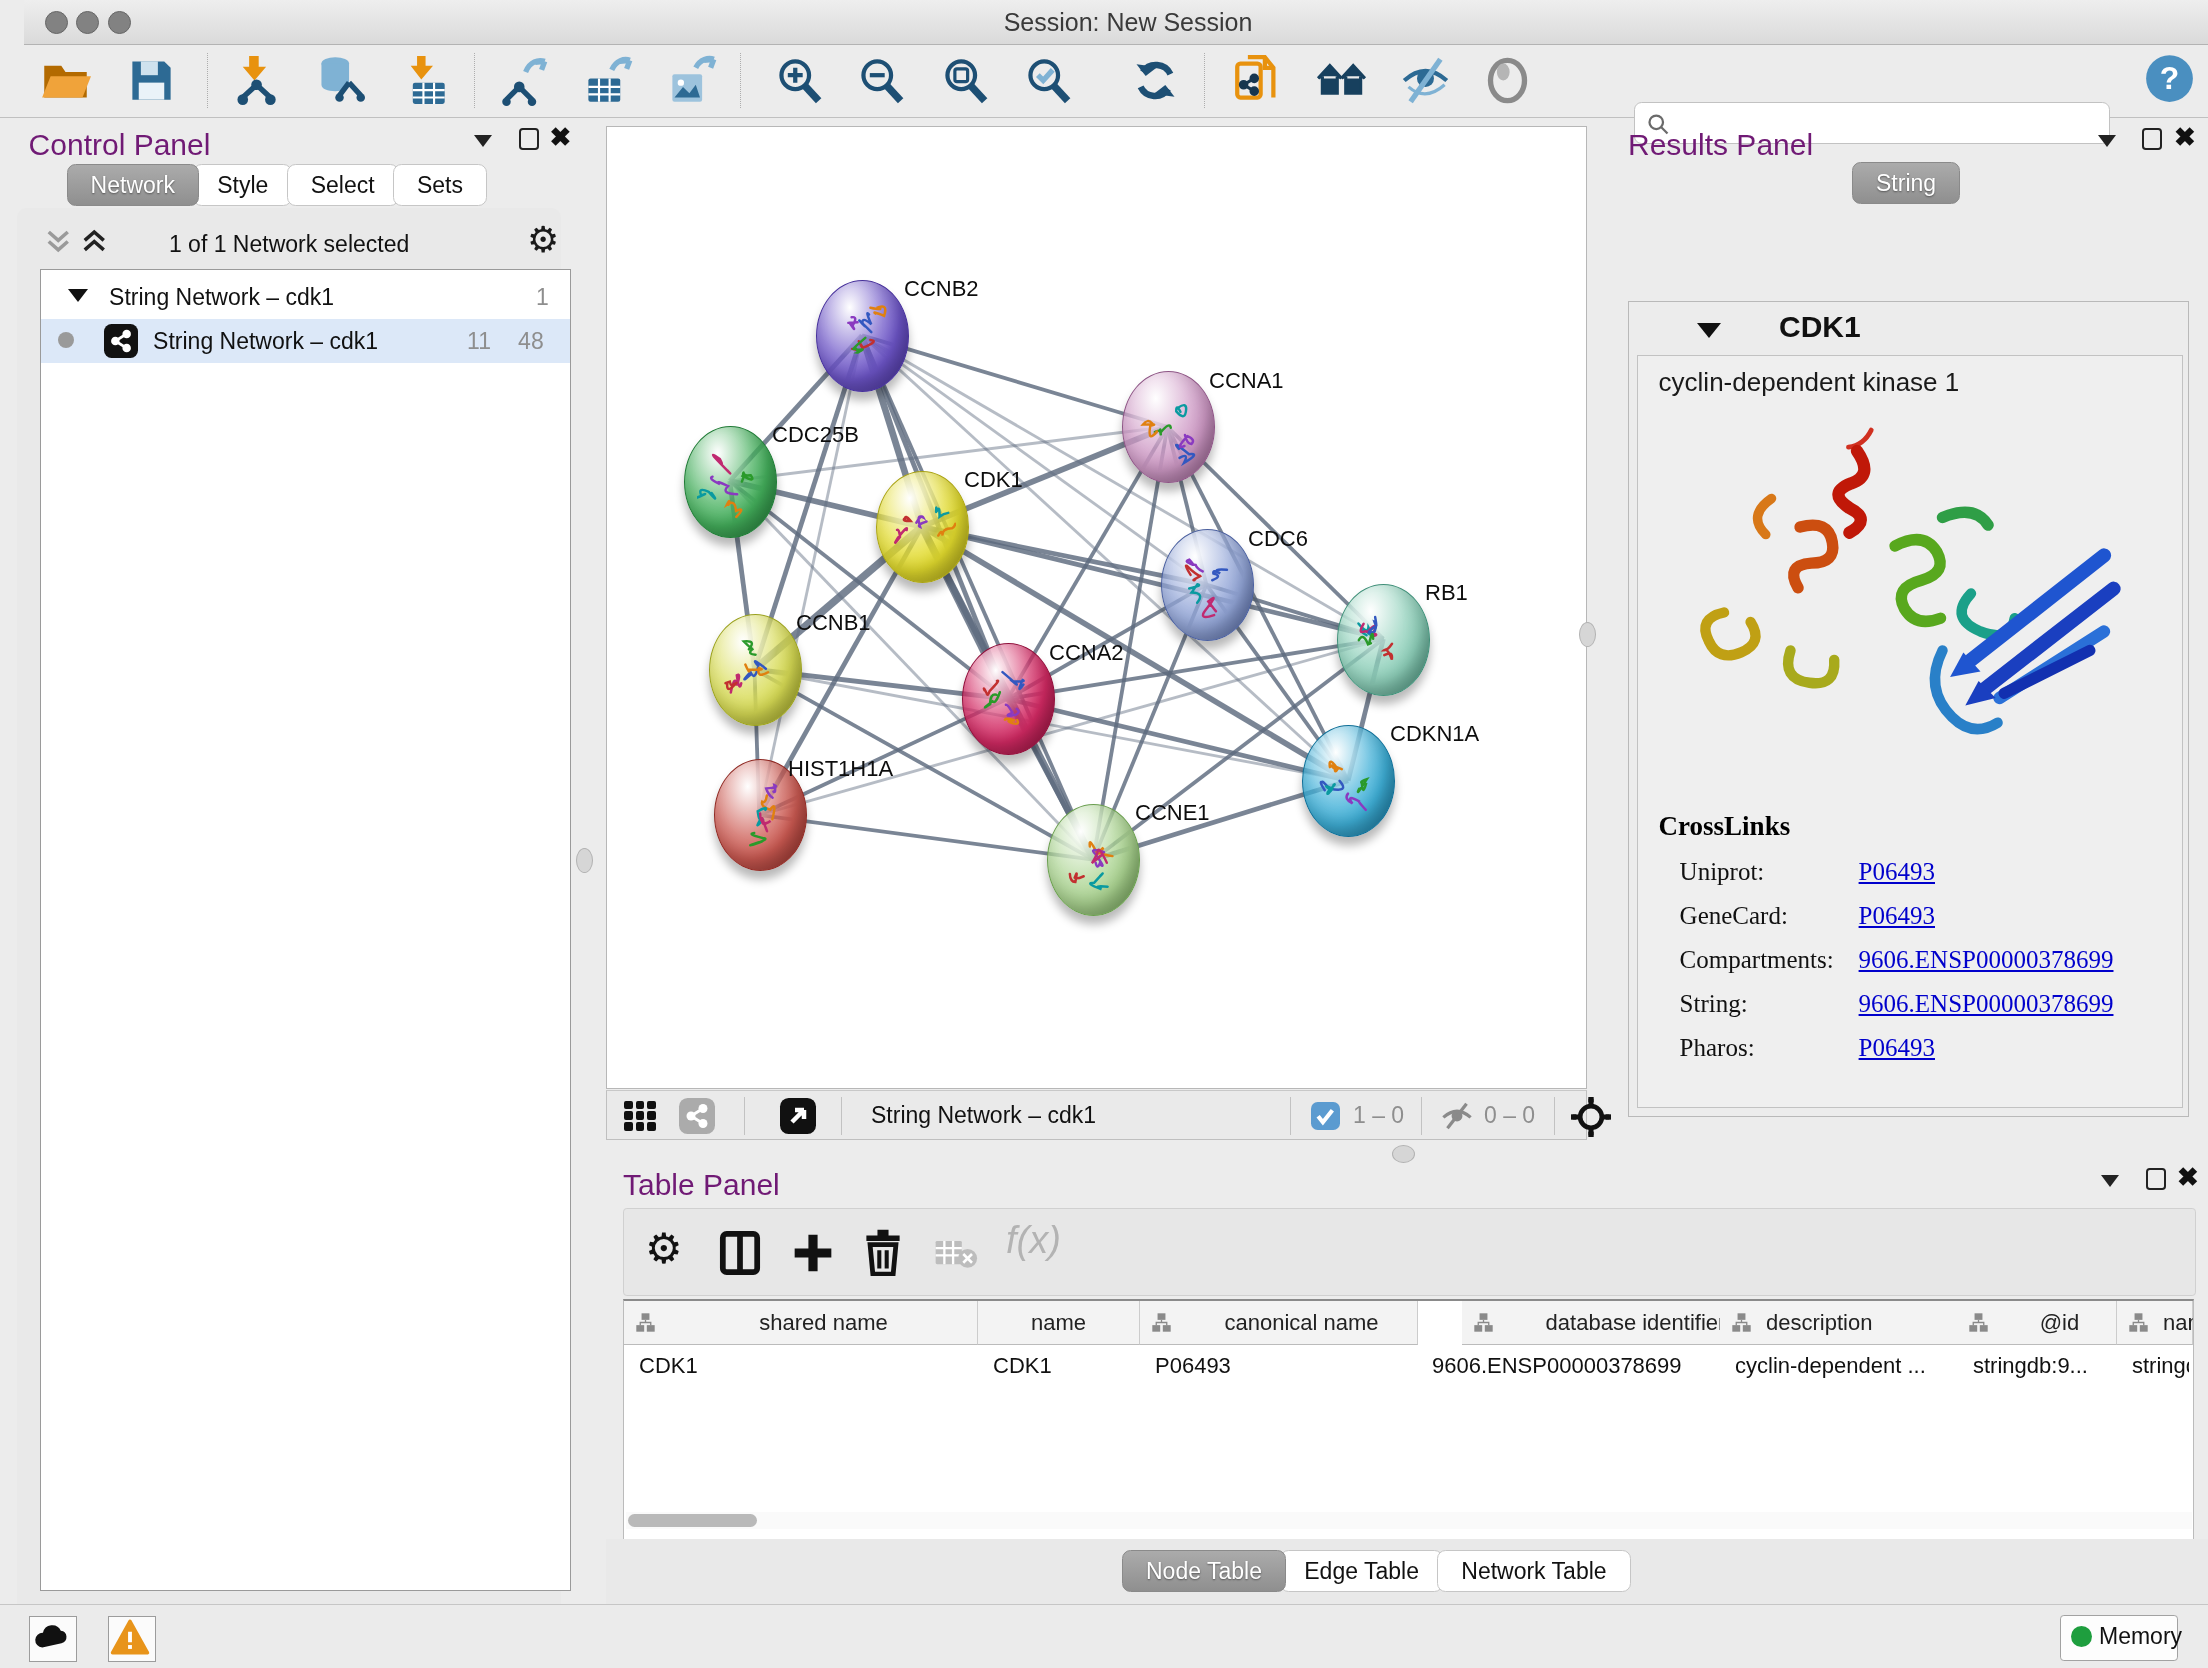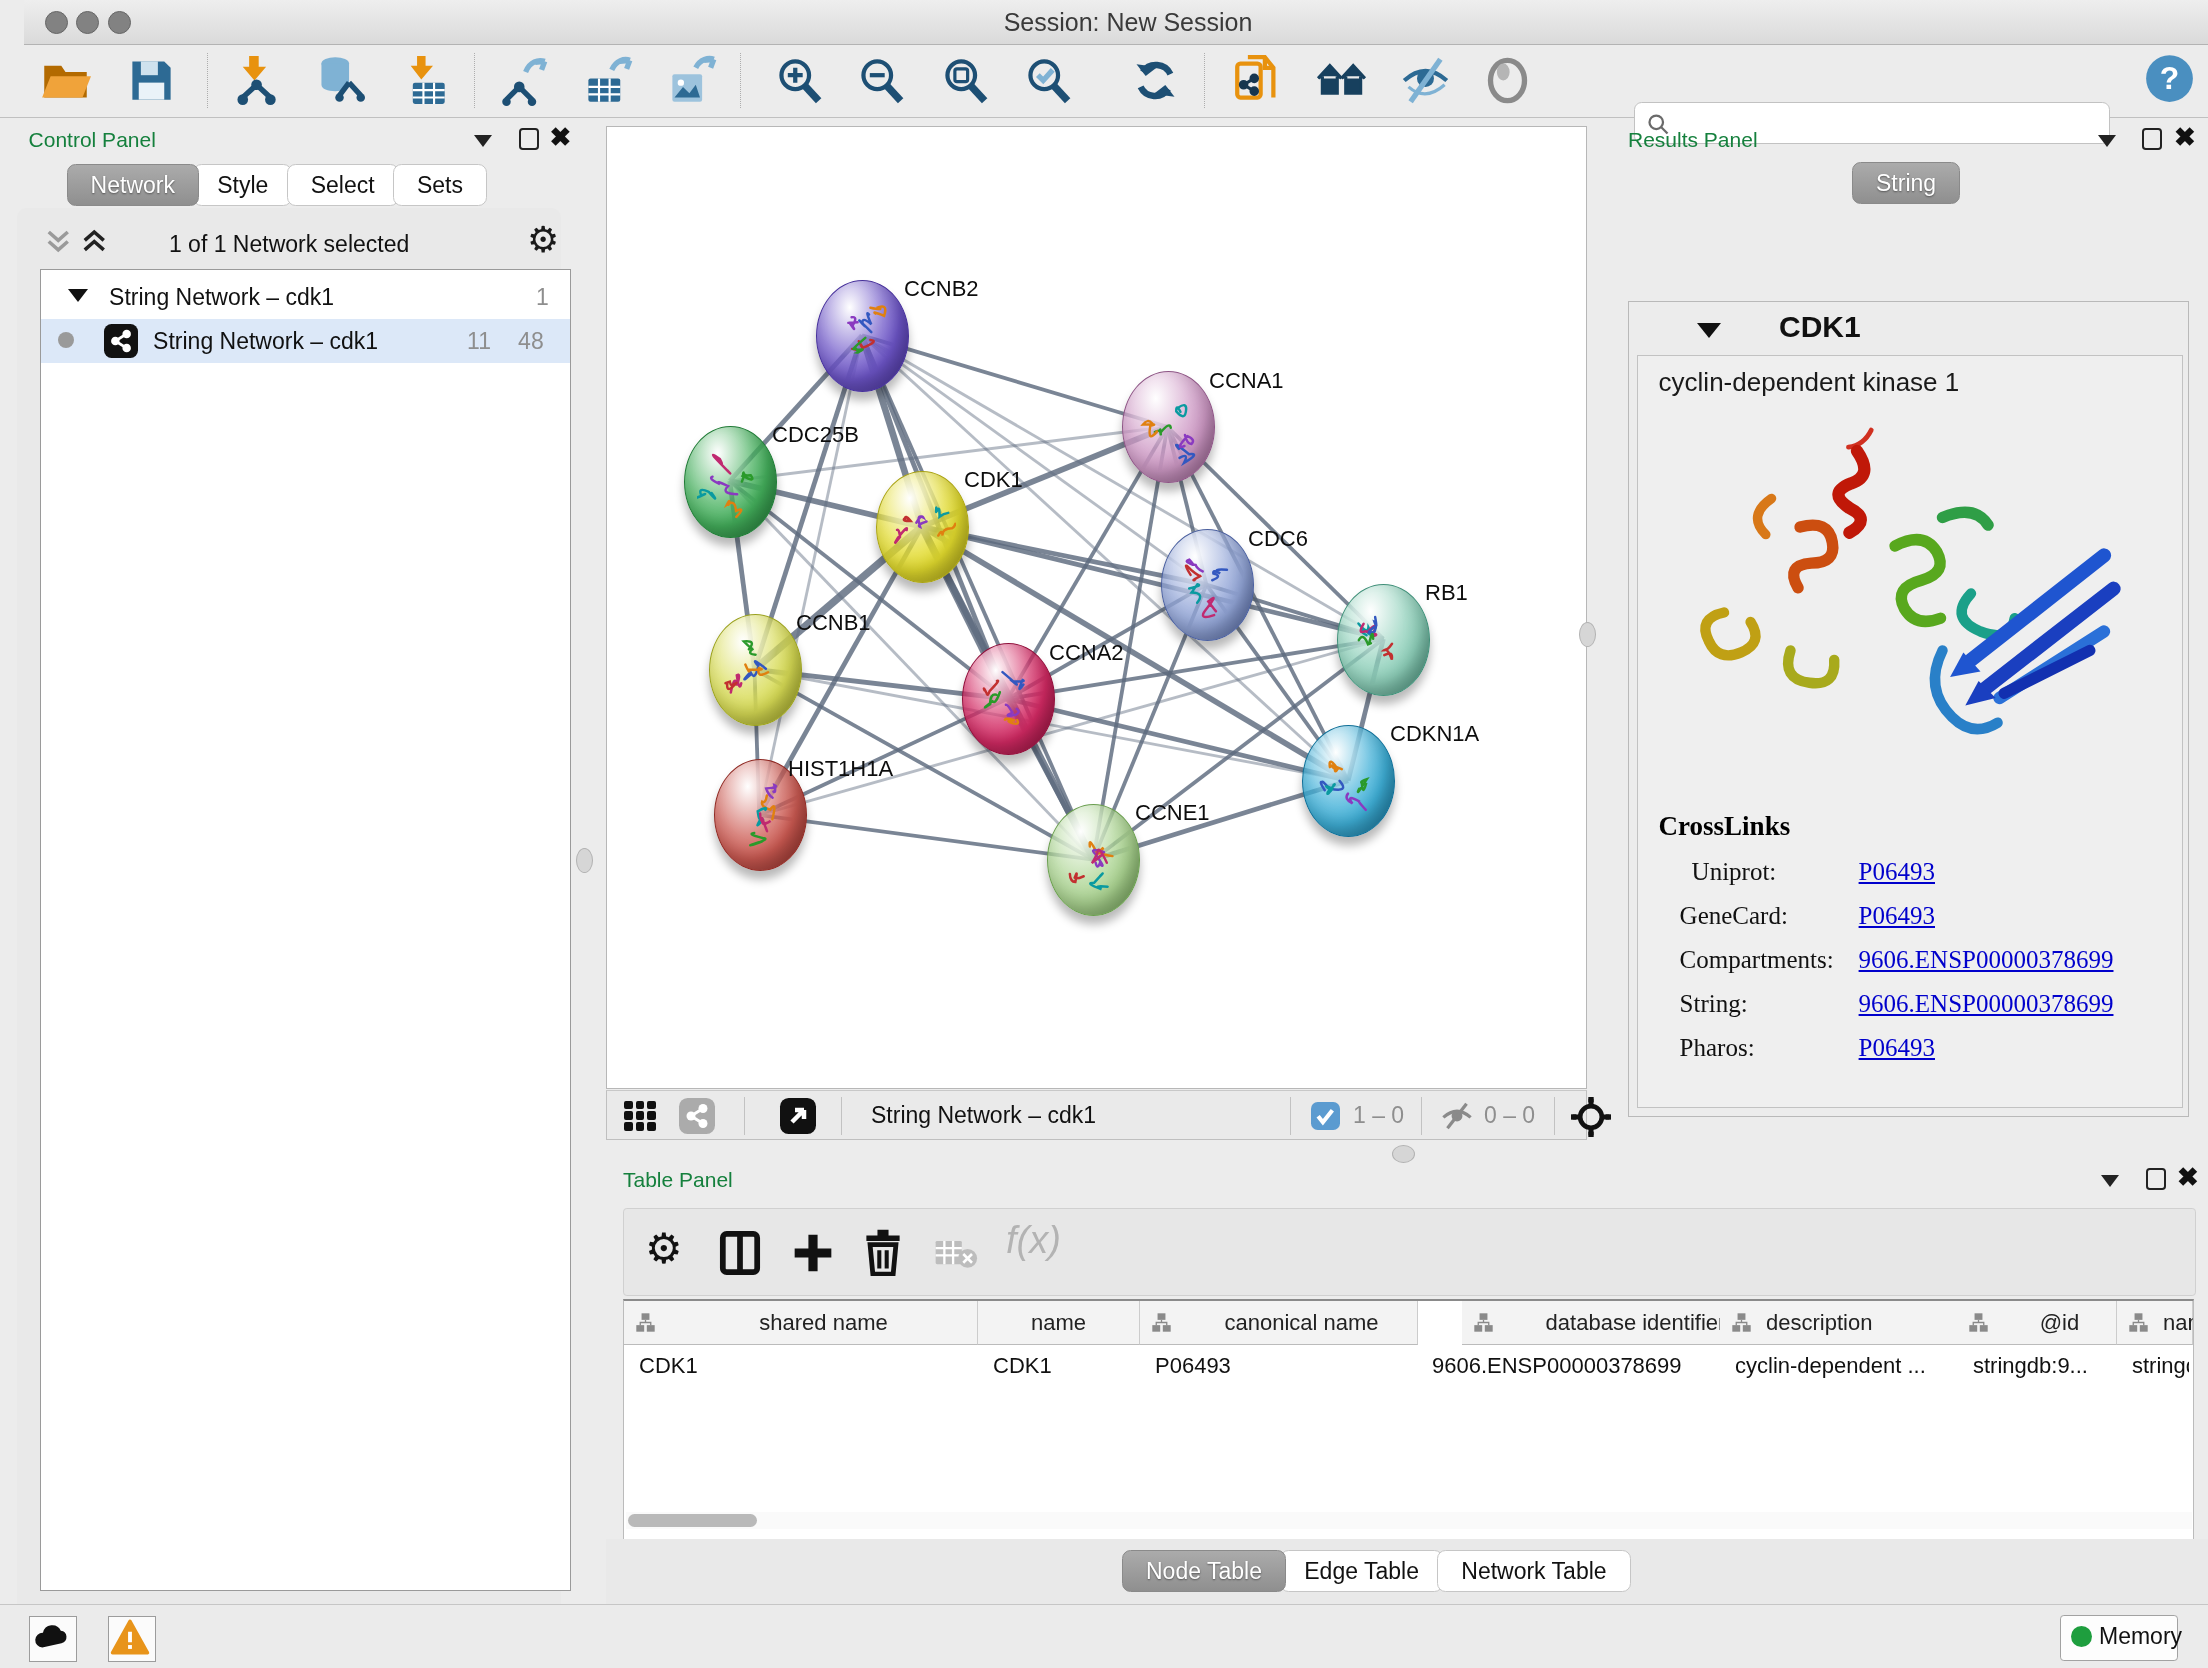--- a/index.html
+++ b/index.html
@@ -11,21 +11,21 @@
   .wintitle{left:0;right:0;top:7.6px;text-align:center;font-size:25px;color:#3a3a3a;}
   
   .toolbar{left:0;top:45px;width:2208px;height:72px;background:#ececec;border-bottom:1.9px solid #c0c0c0;}
   .tbi{top:9.5px;width:51px;height:51px;}
   .tbi svg{width:51px;height:51px;}
   .tsep{top:7.6px;height:55px;border-left:1.9px dotted #adadad;}
   .searchbox{left:1634px;top:57px;width:474px;height:40px;background:#fff;border:1.9px solid #c2c2c2;border-radius:7.6px;}
   .searchbox svg{position:absolute;left:9.5px;top:7.6px;}
   .searchbox input{position:absolute;left:44px;top:2.9px;width:418px;height:30px;border:none;outline:none;font-size:23px;background:transparent;}
   
-  .ptitle{font-size:21px;color:#15803d;}
+  .ptitle{font-size:30px;color:#701a75;}
   .winbtn-min{width:0;height:0;border-left:9.5px solid transparent;border-right:9.5px solid transparent;border-top:12.4px solid #222;}
   .winbtn-float{width:16px;height:18px;border:2.9px solid #222;border-radius:3.8px;}
   .winbtn-close{font-size:26px;font-weight:bold;color:#111;line-height:21px;}
   .tab{display:inline-block;height:40px;line-height:40px;padding:0 23px;background:#fff;border:1px solid #c6c6c6;font-size:23px;color:#111;border-radius:8.6px;margin-right:-5.7px;position:relative;}
   .tab.sel{background:linear-gradient(#ababab,#8f8f8f);color:#fff;text-shadow:0 1px 1.9px rgba(0,0,0,.45);border-color:#8a8a8a;z-index:2;}
   .btn{display:inline-block;background:linear-gradient(#ffffff,#f1f1f1);border:1px solid #bcbcbc;border-radius:8.6px;font-size:25px;color:#111;text-align:center;box-shadow:0 1px 1.9px rgba(0,0,0,.18);}
   .treelabel{font-size:23px;color:#111;}
   .graynum{font-size:23px;color:#8e8e8e;}
   
   #canvas{left:606px;top:126px;width:981px;height:963px;background:#fff;border:1px solid #b7b7b7;box-sizing:border-box;}
@@ -506,21 +506,21 @@
             <path d="M480 185 L345 290" stroke="#1a3fc0" stroke-width="15"></path>
             <path d="M470 230 L360 300" stroke="#2a70d8" stroke-width="13"></path>
             <path d="M455 250 l-90 45" stroke="#1230b0" stroke-width="12"></path>
           </g>
           <polygon points="322,252 308,278 340,272" fill="#1f55d0"></polygon>
           <polygon points="338,282 324,308 356,300" fill="#1a3fc0"></polygon>
         </svg>
         <span class="abs serif" style="left:21px;top:455px;font-size:27px;font-weight:bold;color:#000">CrossLinks</span>
         <div id="crosslinks" class="abs" style="left:42px;top:496px;width:495px">
             <div style="position: relative; height: 44px;">
-              <span class="xlabel" style="position: absolute; left: 0px; top: 5.7px; margin-left: 12px;">Uniprot:</span>
+              <span class="xlabel" style="position: absolute; left: 0px; top: 5.7px;">Uniprot:</span>
               <span class="xlink" style="position: absolute; left: 179px; top: 5.7px;">P06493</span>
             </div>
             <div style="position: relative; height: 44px;">
               <span class="xlabel" style="position: absolute; left: 0px; top: 5.7px;">GeneCard:</span>
               <span class="xlink" style="position: absolute; left: 179px; top: 5.7px;">P06493</span>
             </div>
             <div style="position: relative; height: 44px;">
               <span class="xlabel" style="position: absolute; left: 0px; top: 5.7px;">Compartments:</span>
               <span class="xlink" style="position: absolute; left: 179px; top: 5.7px;">9606.ENSP00000378699</span>
             </div>

